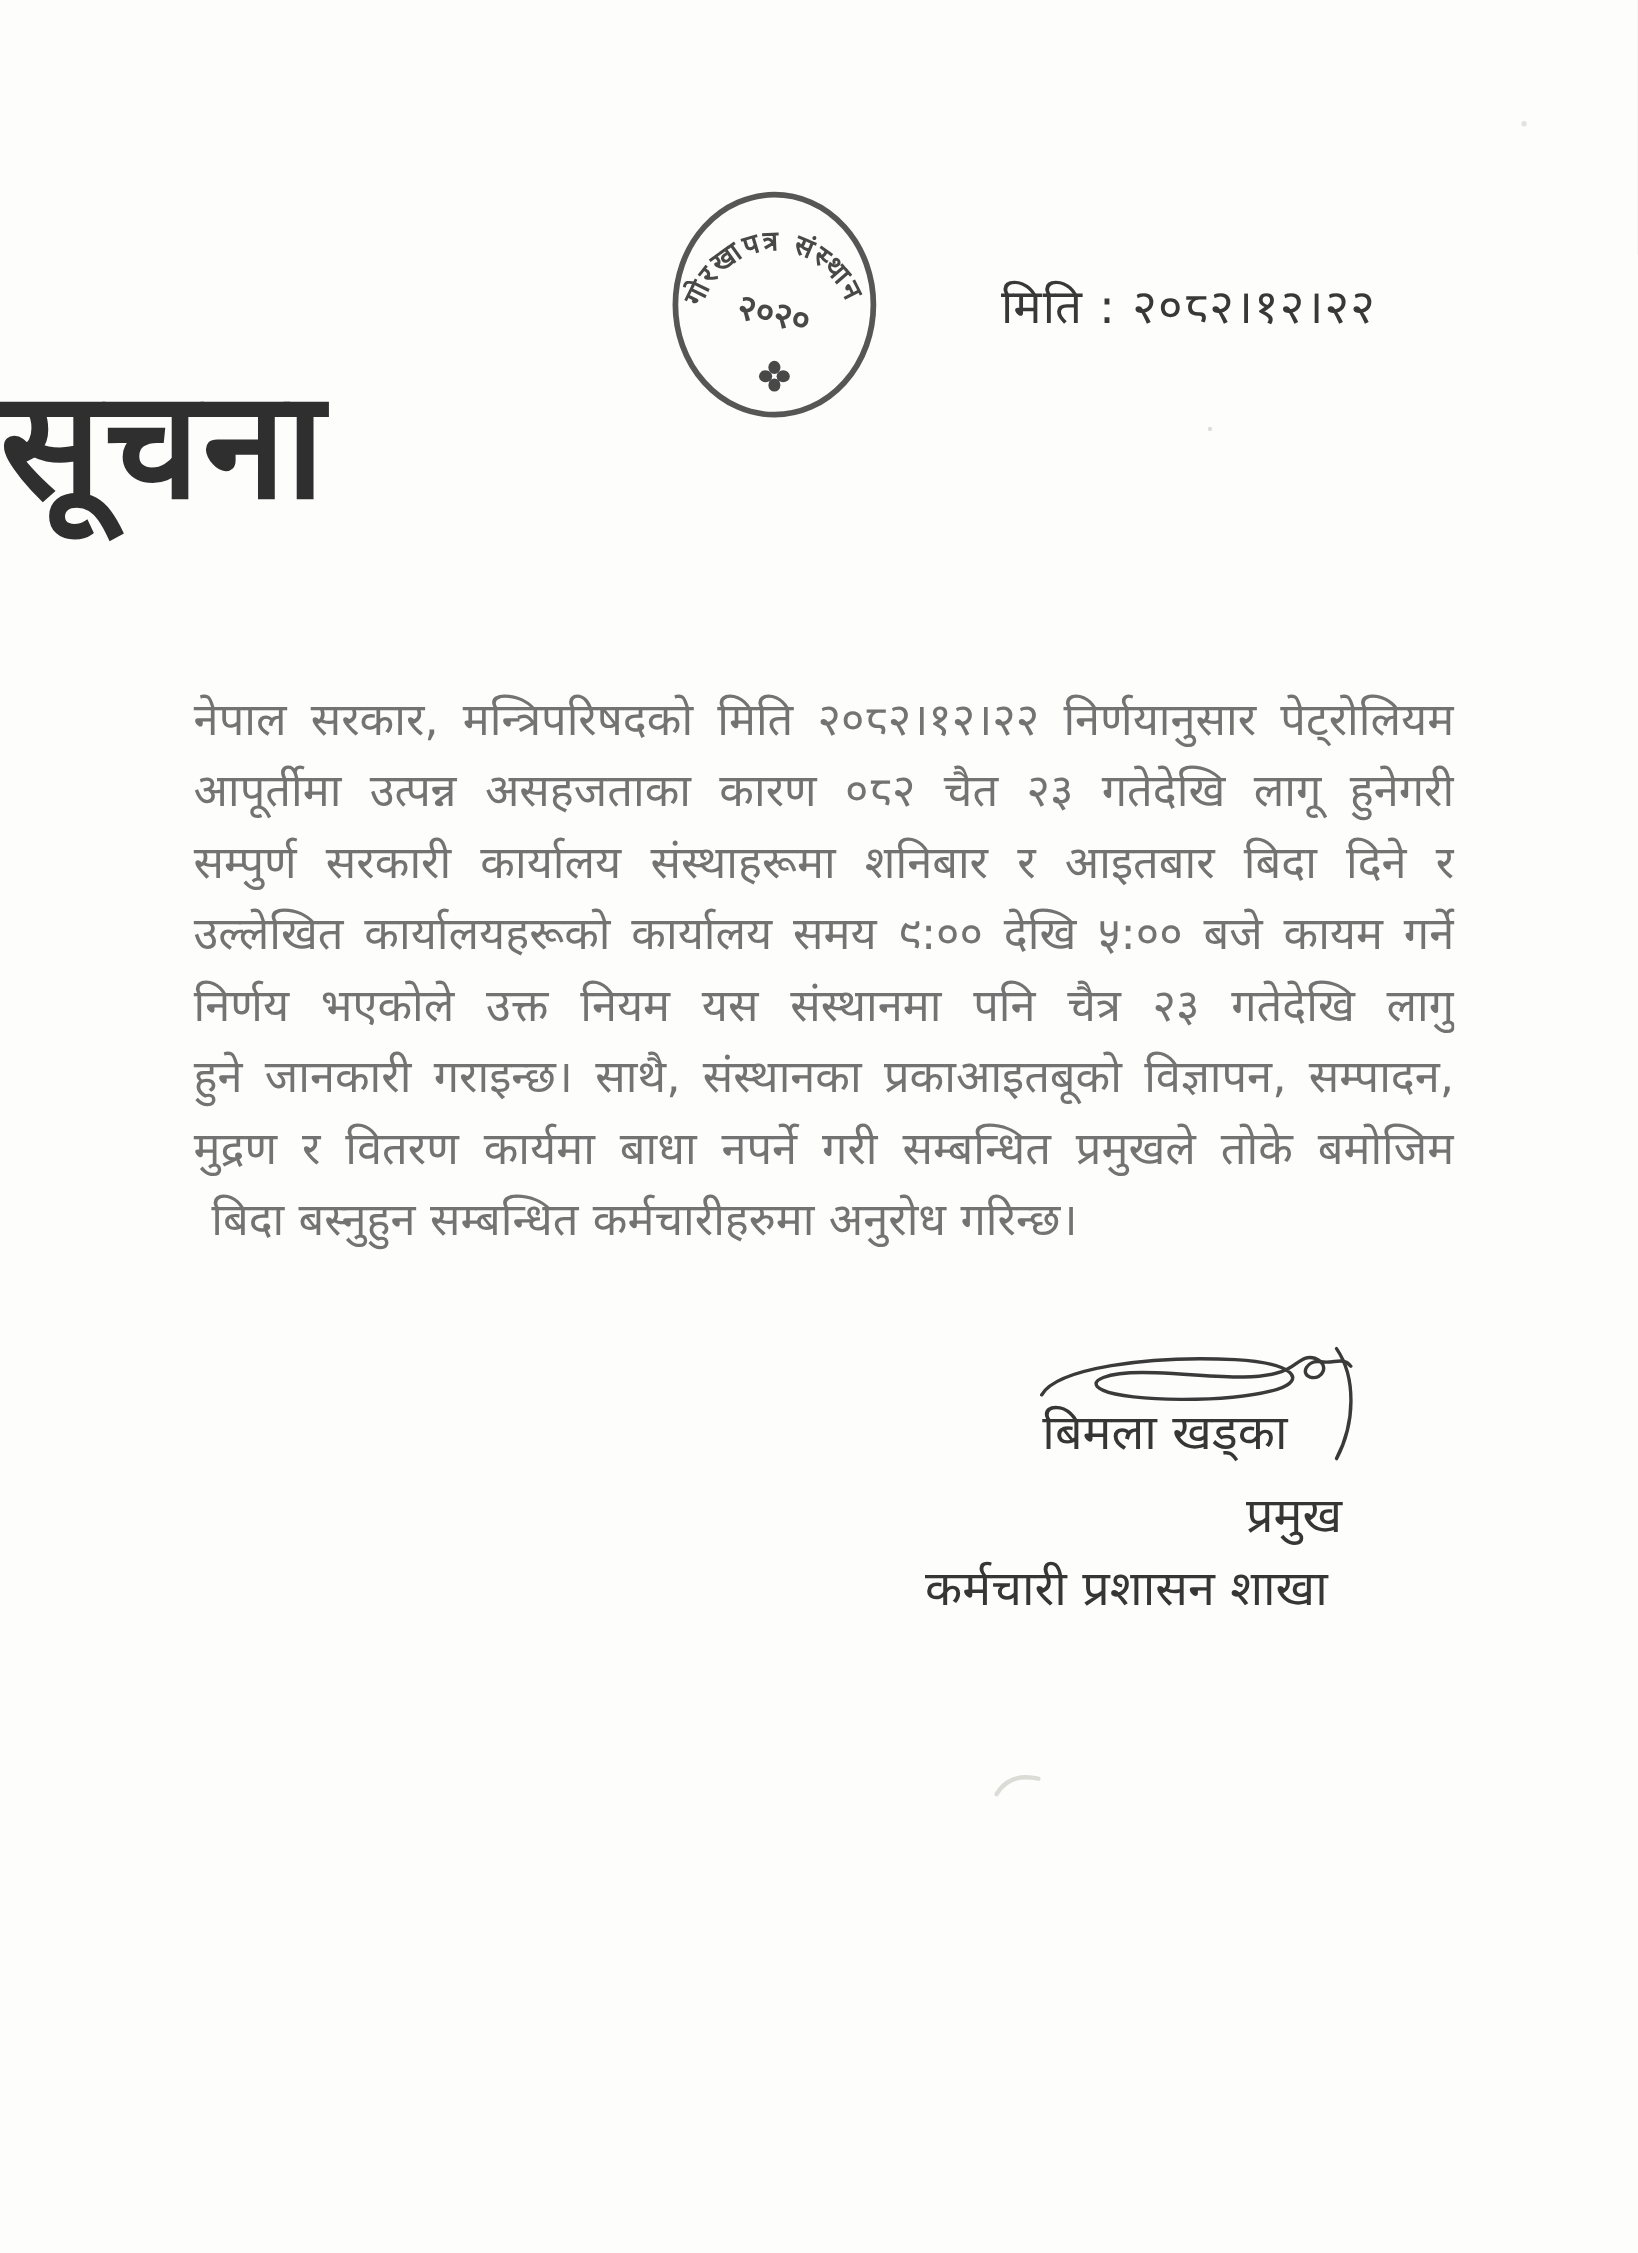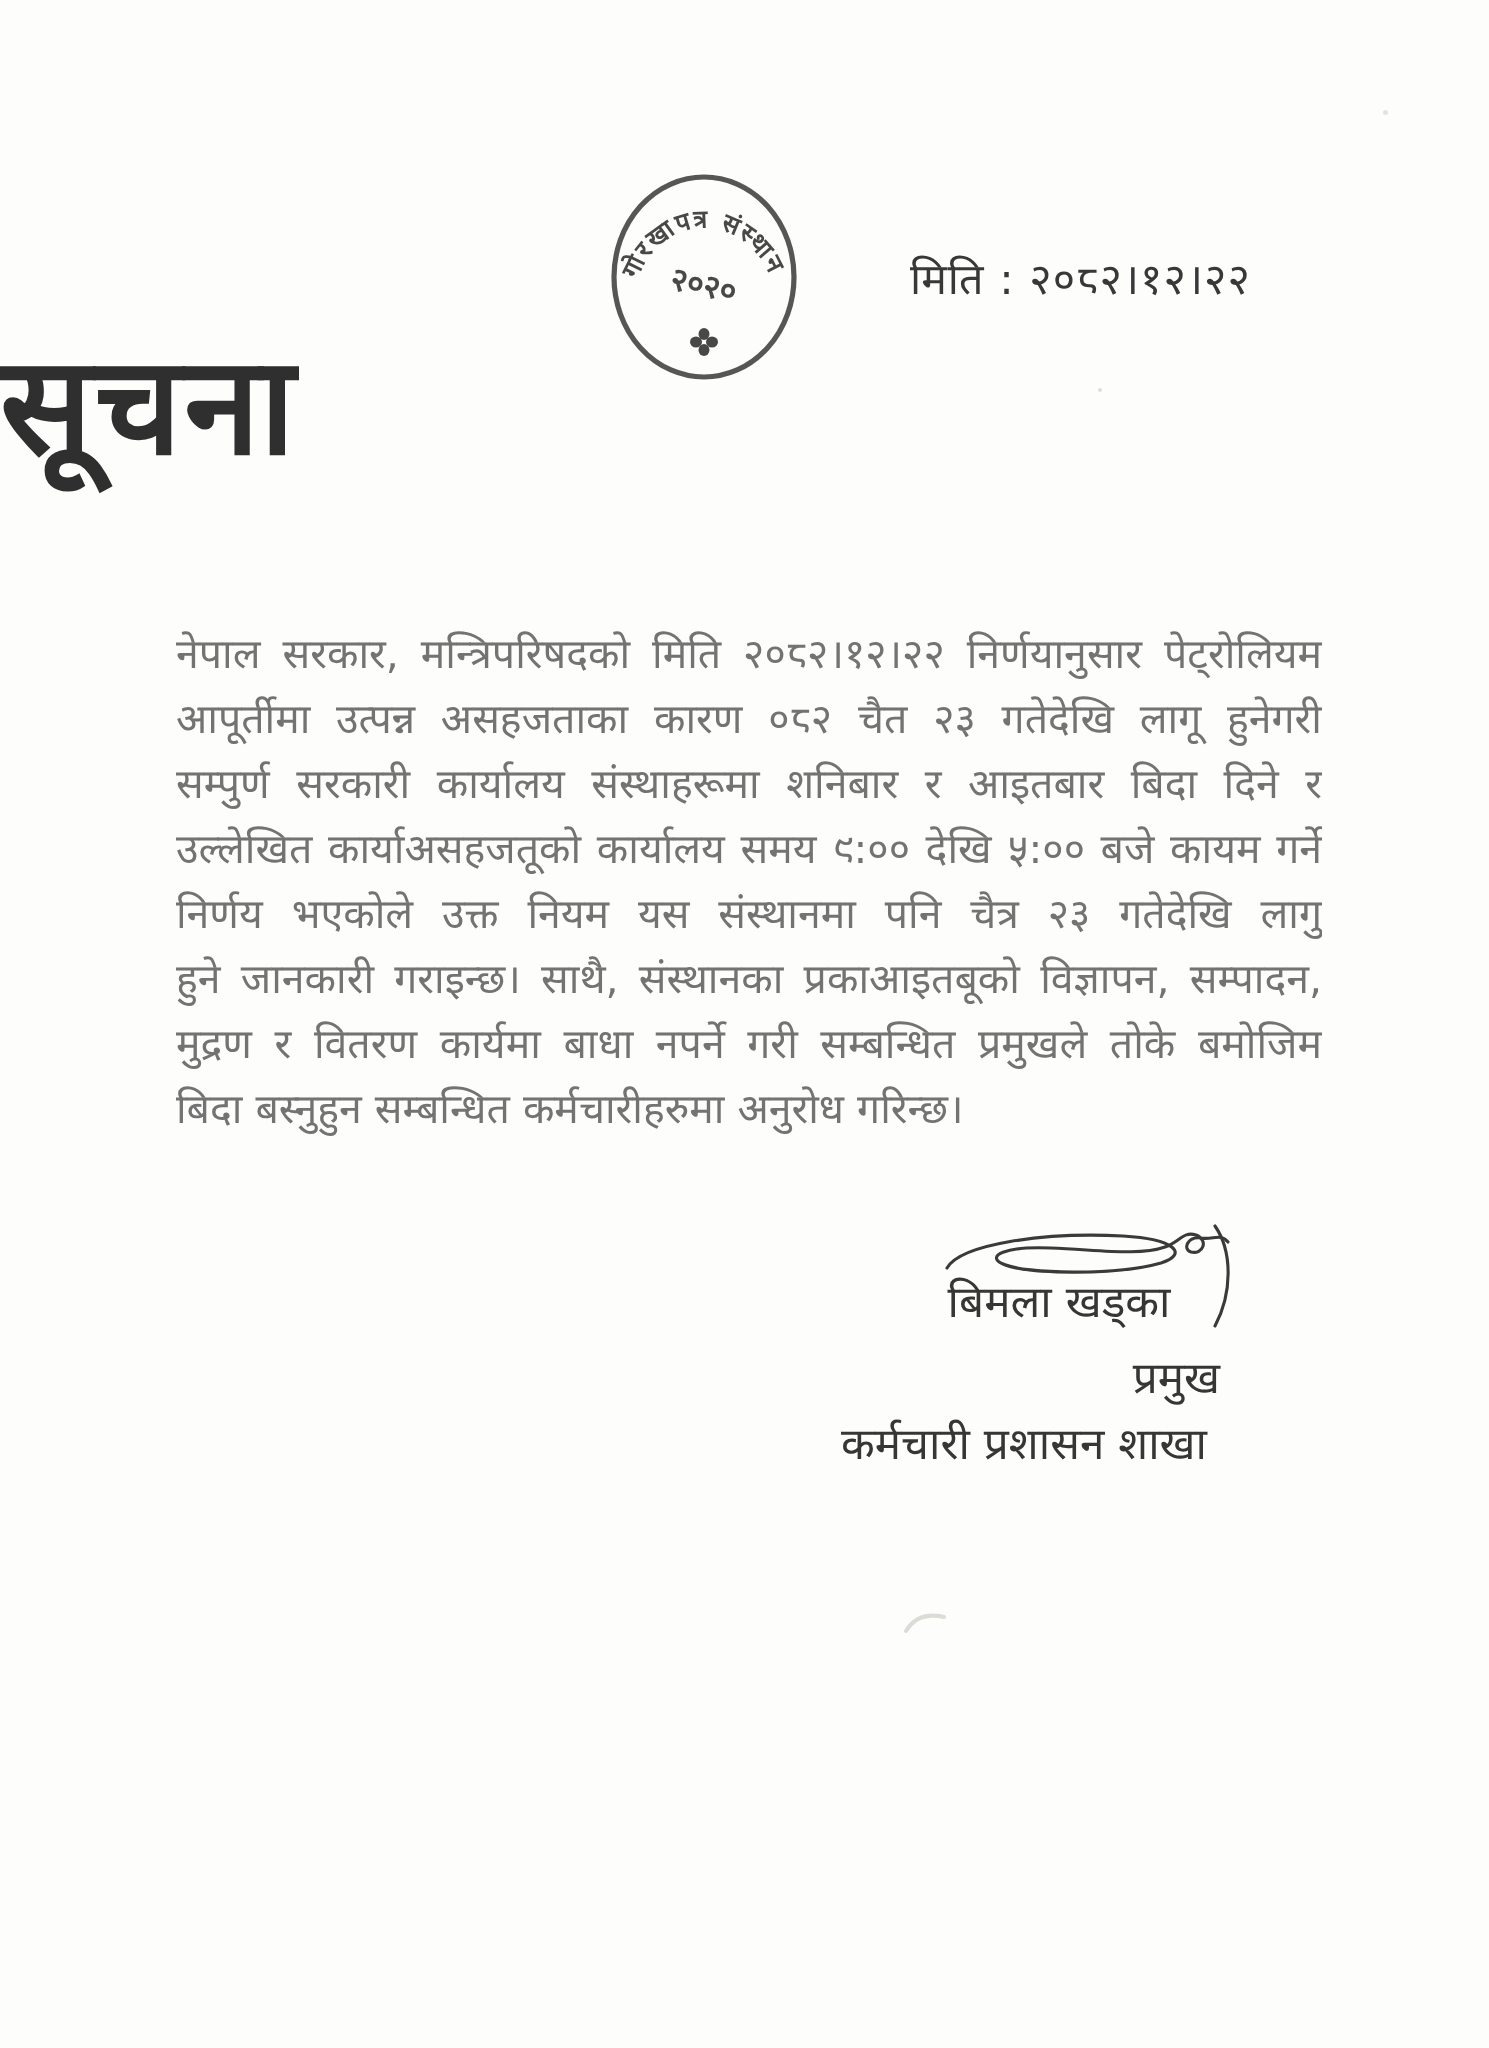--- a/index.html
+++ b/index.html
@@ -34,21 +34,21 @@
   .body-text{
     position:absolute;left:176px;top:622px;width:1146px;
     font-size:41px;font-weight:500;color:#737373;
   }
   .body-line{
     height:65px;line-height:65px;
     text-align:justify;text-align-last:justify;
     white-space:nowrap; 
   }
   .body-line{white-space:normal;overflow:hidden;}
-  .body-line.last{text-align-last:left;}
+  .body-line.last{text-align-last:left;margin-left:16px;}
 
   
   .sig-art{position:absolute;left:933px;top:1218px;width:302px;height:112px;}
   .sig-name{
     position:absolute;left:898px;top:1270px;width:322px;
     text-align:center;font-size:44px;font-weight:500;color:#363636;white-space:nowrap;
   }
   .sig-role{
     position:absolute;left:898px;top:1346px;width:322px;
     text-align:right;font-size:44px;font-weight:500;color:#363636;
@@ -84,21 +84,21 @@
   </svg>
 
   <div class="date-line">मिति : २०८२।१२।२२</div>
 
   <h1 class="notice-title">सूचना</h1>
 
   <div class="body-text">
     <div class="body-line">नेपाल सरकार, मन्त्रिपरिषदको मिति २०८२।१२।२२ निर्णयानुसार पेट्रोलियम</div>
     <div class="body-line">आपूर्तीमा उत्पन्न असहजताका कारण ०८२ चैत २३ गतेदेखि लागू हुनेगरी</div>
     <div class="body-line">सम्पुर्ण सरकारी कार्यालय संस्थाहरूमा शनिबार र आइतबार बिदा दिने र</div>
-    <div class="body-line">उल्लेखित कार्याअसहजतूको कार्यालय समय ९:०० देखि ५:०० बजे कायम गर्ने</div>
+    <div class="body-line">उल्लेखित कार्यालयहरूको कार्यालय समय ९:०० देखि ५:०० बजे कायम गर्ने</div>
     <div class="body-line">निर्णय भएकोले उक्त नियम यस संस्थानमा पनि चैत्र २३ गतेदेखि लागु</div>
     <div class="body-line">हुने जानकारी गराइन्छ। साथै, संस्थानका प्रकाआइतबूको विज्ञापन, सम्पादन,</div>
     <div class="body-line">मुद्रण र वितरण कार्यमा बाधा नपर्ने गरी सम्बन्धित प्रमुखले तोके बमोजिम</div>
     <div class="body-line last">बिदा बस्नुहुन सम्बन्धित कर्मचारीहरुमा अनुरोध गरिन्छ।</div>
   </div>
 
   <svg class="sig-art" viewBox="0 0 302 112" xmlns="http://www.w3.org/2000/svg">
     <g fill="none" stroke="#3a3a3a" stroke-width="3.1" stroke-linecap="round">
       <path d="M 14,50 C 28,26 110,14 190,18 C 242,21 256,36 228,45
                C 182,58 92,56 70,46 C 52,38 72,28 118,30 C 168,32 206,38 232,29

